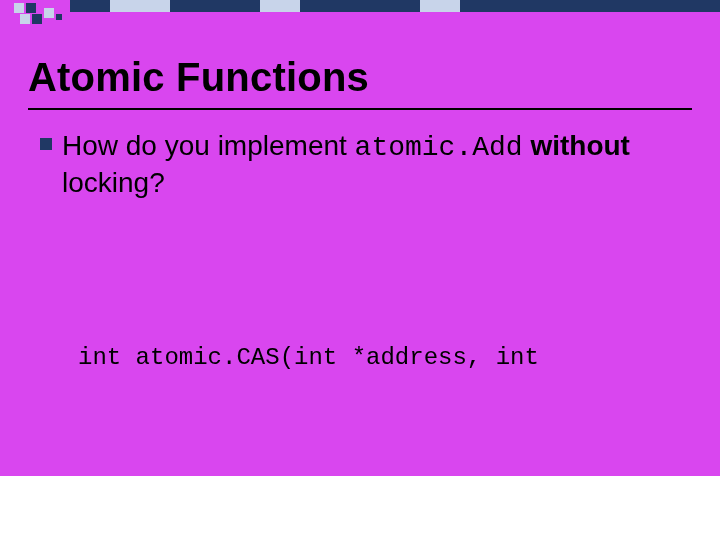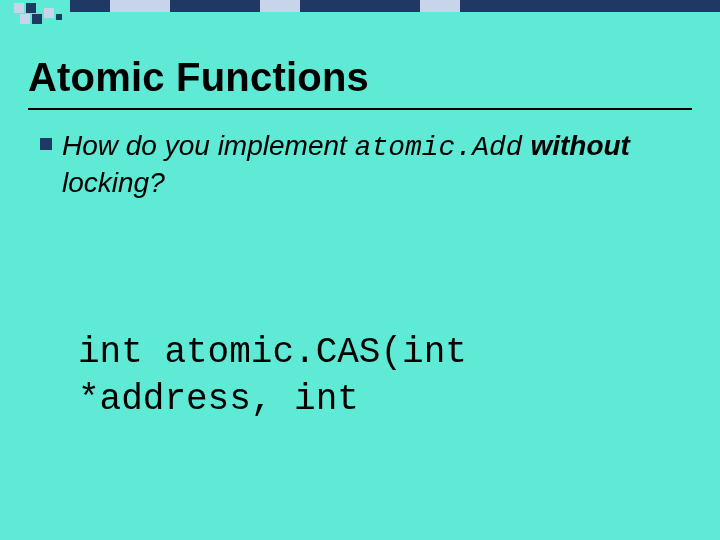--- a/index.html
+++ b/index.html
@@ -1,32 +1,32 @@
 <!DOCTYPE html>
 <html><head>
 <meta charset="utf-8">
 <style>
   * { margin: 0; padding: 0; box-sizing: border-box; }
   html, body { width: 720px; height: 540px; background: #fff; font-family: Arial, Helvetica, sans-serif; overflow: hidden; }
-  .slide { position: relative; width: 720px; height: 540px; background: #5eead4; }
+  .slide { position: relative; width: 720px; height: 476px; background: #d946ef; }
   .topbar { position: absolute; left: 0; top: 0; width: 720px; height: 40px; }
   .seg { position: absolute; top: 0; height: 12px; }
   .seg.dark { background: #203864; }
   .seg.light { background: #c8d4ea; }
   .sq { position: absolute; background: #c8d4ea; }
   .sq.dk { background: #203864; }
   .title { position: absolute; left: 28px; top: 55px; font-size: 40px; color: #000; letter-spacing: 0.2px; }
   .rule { position: absolute; left: 28px; top: 108px; width: 664px; height: 2px; background: #000; }
   .body { position: absolute; left: 40px; top: 128px; width: 650px; }
-  .bp { display: flex; align-items: flex-start; margin-bottom: 6px; font-style: italic; }
+  .bp { display: flex; align-items: flex-start; margin-bottom: 6px; }
   .bullet { width: 12px; height: 12px; background: #203864; flex: 0 0 12px; margin-top: 10px; margin-right: 10px; }
   .bp-text { font-size: 28px; line-height: 1.25; color: #000; }
   .mono { font-family: "Courier New", Courier, monospace; }
   .bold { font-weight: 700; }
-  .codeblock { position: absolute; left: 78px; top: 330px; width: 600px; font-family: "Courier New", Courier, monospace; font-size: 36px; line-height: 1.3; color: #000; }
+  .codeblock { position: absolute; left: 78px; top: 342px; width: 600px; font-family: "Courier New", Courier, monospace; font-size: 24px; line-height: 1.3; color: #000; }
   .codeblock .line2 { padding-left: 36px; }
 </style>
 </head>
 <body>
 
 <div class="slide">
 
   <div class="topbar">
 
     <div class="sq" style="left:14px; top:3px; width:10px; height:10px;"></div>

